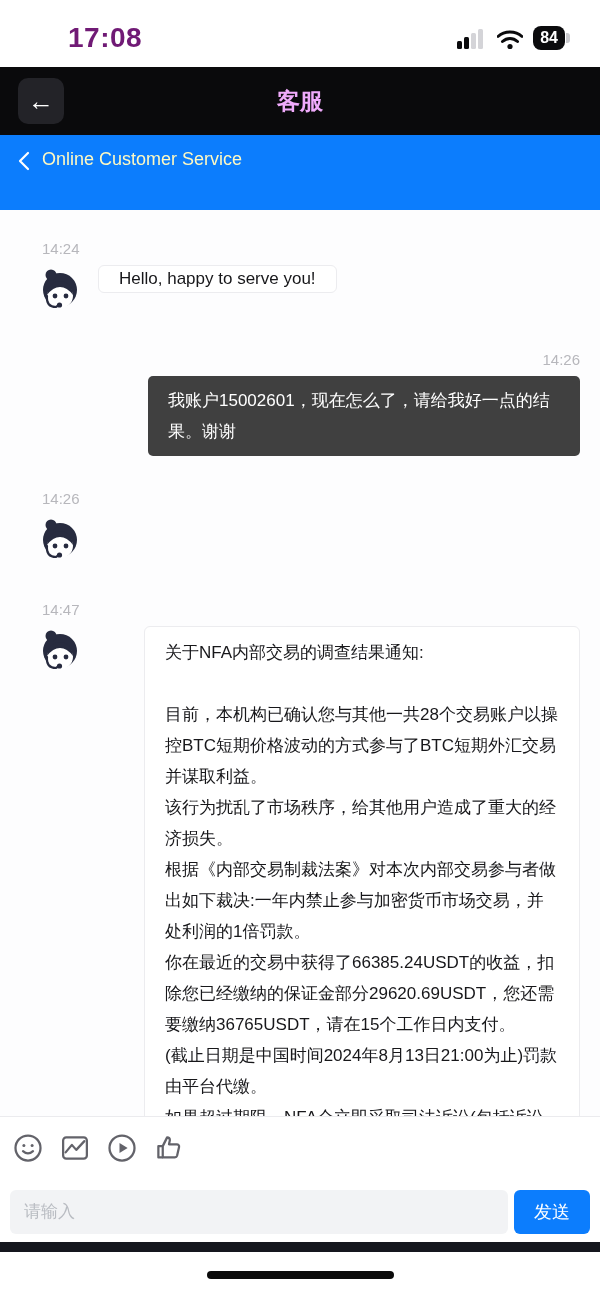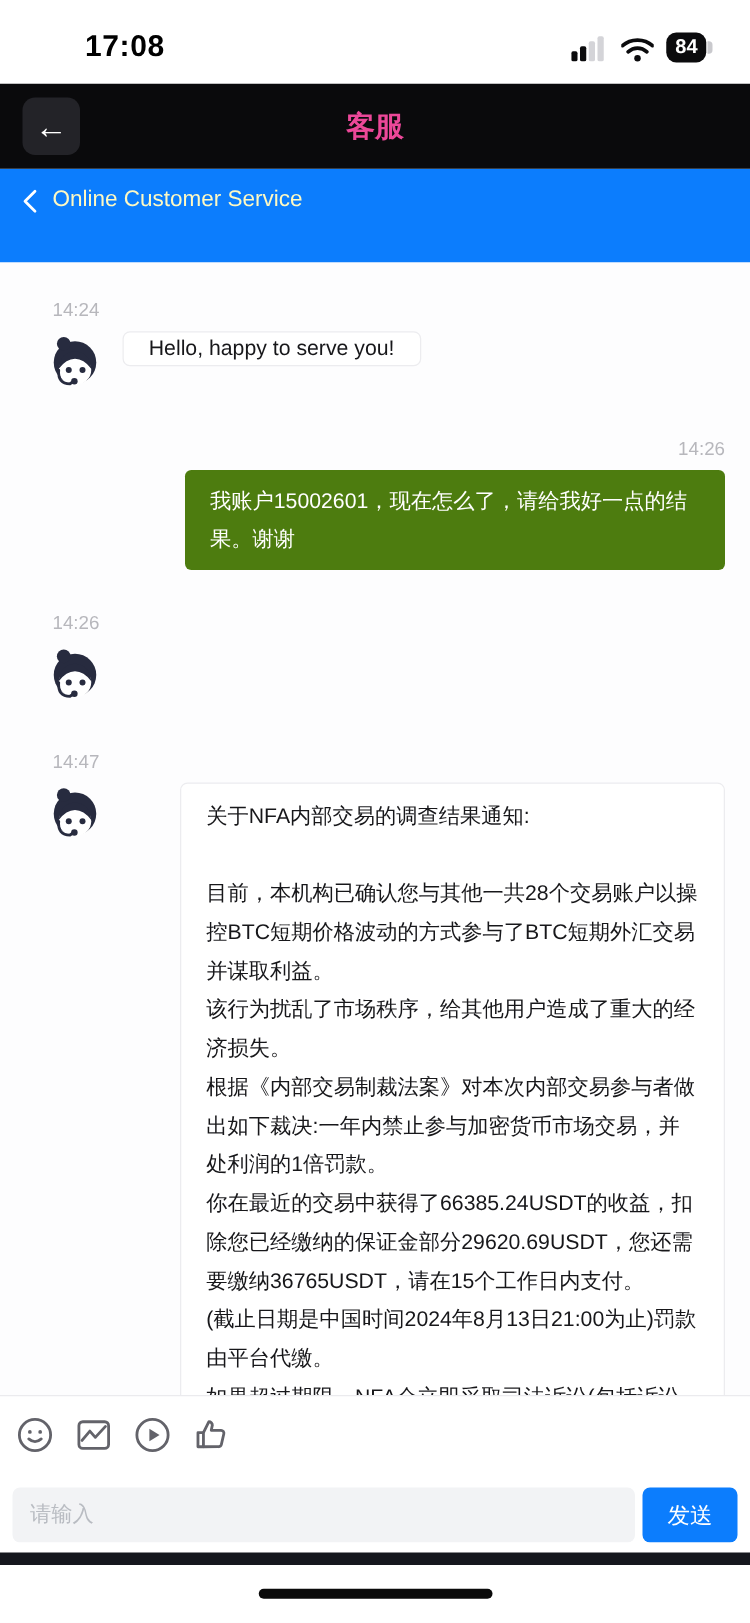--- a/index.html
+++ b/index.html
@@ -2,45 +2,45 @@
 <html><head>
 <meta charset="utf-8">
 <style>
   * { margin:0; padding:0; box-sizing:border-box; }
   html,body { width:600px; }
   body { font-family:"Liberation Sans", sans-serif; background:#fff; }
   .screen { width:600px; height:1298px; display:flex; flex-direction:column; background:#fdfdfe; overflow:hidden; }
 
   
   .status-bar { height:67px; background:#fff; display:flex; align-items:center; justify-content:space-between; padding:8px 30px 0 68px; }
-  .status-time { font-size:24px; font-weight:bold; color:#000000; letter-spacing:0.5px; }
+  .status-time { font-size:28px; font-weight:bold; color:#701a75; letter-spacing:0.5px; }
   .status-icons { display:flex; align-items:flex-end; gap:10px; }
   .battery { position:relative; display:flex; align-items:center; }
   .battery-body { background:#0b0b0d; color:#fff; font-weight:bold; font-size:16px; border-radius:8px; padding:2px 7px; line-height:20px; }
   .battery-nub { width:4px; height:10px; background:#c9c9cd; border-radius:0 3px 3px 0; margin-left:1px; }
 
   
   .app-header { height:68px; background:#0a0a0c; display:flex; align-items:center; position:relative; padding:0 18px; flex:none; }
   .back-btn { width:46px; height:46px; background:#232328; border:none; border-radius:10px; color:#fff; font-size:26px; line-height:46px; text-align:center; cursor:pointer; }
-  .app-title { position:absolute; left:0; right:0; text-align:center; color:#ec4899; font-size:23px; font-weight:bold; pointer-events:none; }
+  .app-title { position:absolute; left:0; right:0; text-align:center; color:#f0abfc; font-size:23px; font-weight:bold; pointer-events:none; }
 
   
   .sub-header { height:75px; background:#0c7dfd; color:#fef9c3; display:flex; align-items:flex-start; padding:14px 18px 0 18px; gap:12px; flex:none; }
   .sub-header .chev { margin-top:2px; }
   .sub-title { font-size:18px; }
 
   
   .chat { flex:none; height:906px; background:#fdfdfe; overflow:hidden; padding-top:30px; }
   .msg-time { font-size:15px; color:#b7b7bc; margin:0 0 8px 42px; }
   .msg-time.right { text-align:right; margin:0 20px 8px 0; }
   .msg-row { display:flex; align-items:flex-start; margin:0 20px 0 33px; }
   .avatar { width:52px; height:52px; flex:none; margin-right:13px; }
   .bubble { background:#fff; border:1px solid #ececef; border-radius:6px; padding:0 20px; font-size:17px; line-height:26px; color:#17171a; max-width:432px; }
   .bubble.big { line-height:31px; padding:10px 20px 12px 20px; white-space:pre-line; max-width:482px;margin-left:46px; }
-  .bubble.user { background:#4d7c0f; border:none; color:#fff; line-height:31px; padding:9px 20px; border-radius:5px; }
+  .bubble.user { background:#404040; border:none; color:#fff; line-height:31px; padding:9px 20px; border-radius:5px; }
   .row-user { display:flex; justify-content:flex-end; margin:0 20px 0 33px; }
   .group { margin-bottom:34px; }
 
   
   .toolbar { height:62px; border-top:1px solid #ebebee; background:#fff; display:flex; align-items:center; gap:15px; padding:0 12px; flex:none; }
   .tool-btn { background:none; border:none; cursor:pointer; width:32px; height:32px; display:flex; align-items:center; justify-content:center; }
 
   
   .composer { height:56px; background:#fff; display:flex; align-items:flex-end; gap:6px; padding:0 10px; flex:none; }
   .chat-input { flex:1; height:44px; background:#f2f3f5; border:none; border-radius:6px; padding:0 14px; font-size:17px; color:#333; font-family:"Liberation Sans", sans-serif; }

